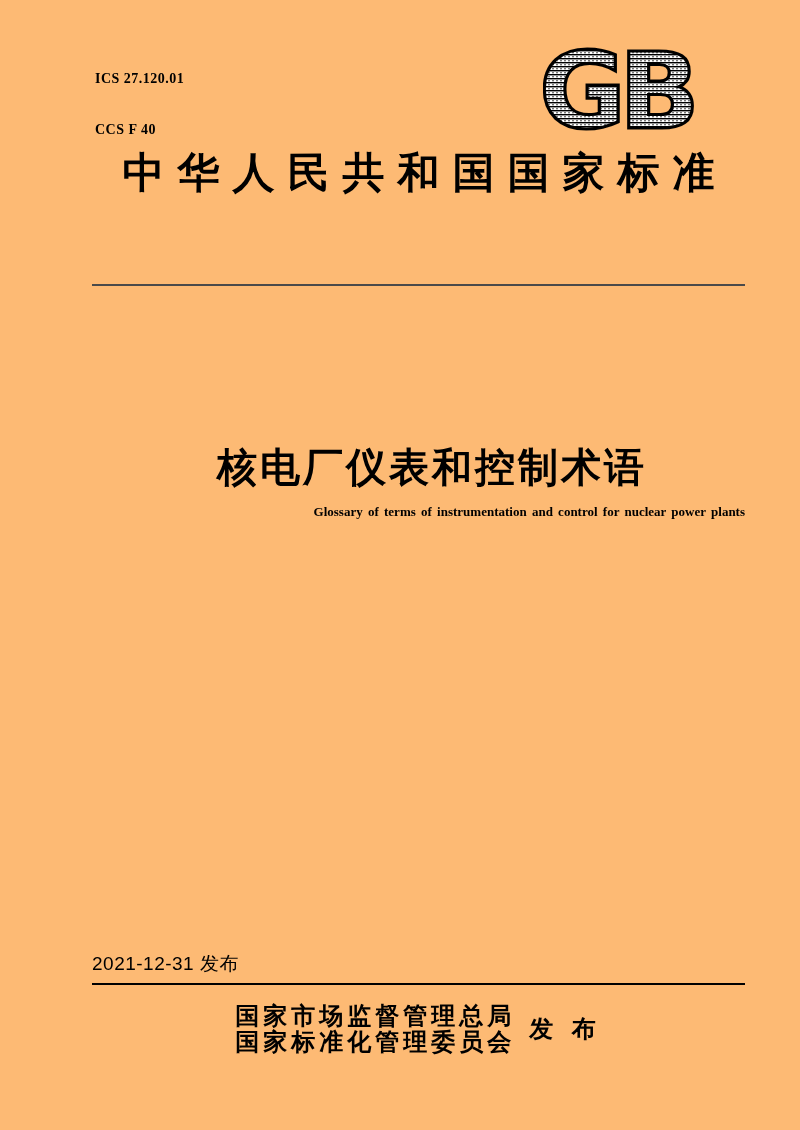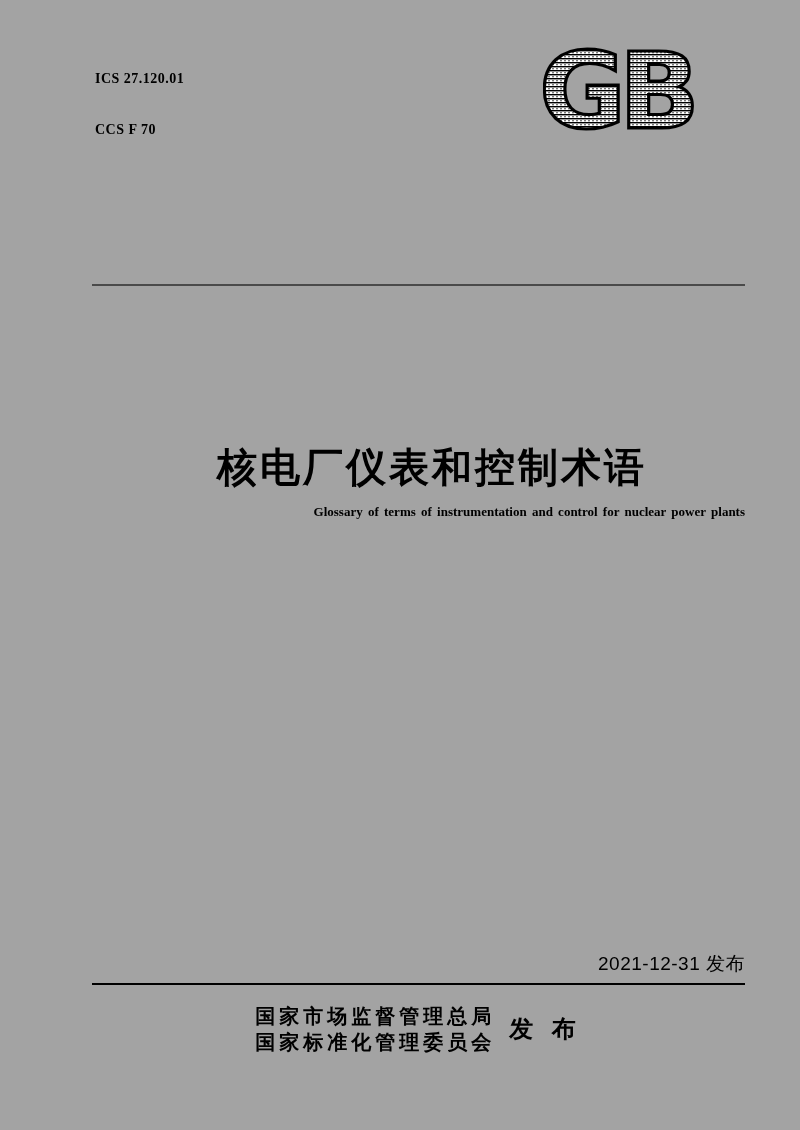--- a/index.html
+++ b/index.html
@@ -107,21 +107,21 @@
     margin: 0;
     white-space: nowrap;
   }
   
   .dates-row {
     position: absolute;
     left: 0;
     top: 951px;
     width: 653px;
     display: flex;
-    justify-content: flex-end;
+    justify-content: flex-start;
     font-family: "Liberation Sans", "DejaVu Sans", sans-serif;
     font-size: 19px;
     font-weight: 500;
     letter-spacing: 0.5px;
   }
   .rule-bottom {
     position: absolute;
     left: 0;
     top: 983px;
     width: 653px;
@@ -135,60 +135,61 @@
     left: 0;
     top: 1003px;
     width: 653px;
     display: flex;
     justify-content: center;
     align-items: center;
   }
   .issuer-lines {
     font-family: "Liberation Serif", "DejaVu Serif", serif;
     font-weight: bold;
-    font-size: 20px;
+    font-size: 24px;
     line-height: 26px;
     letter-spacing: 4px;
     text-align: justify;
     white-space: nowrap;
   }
   .issuer-lines div { margin-right: -4px; }
   .publish-label {
     margin-left: 18px;
     font-family: "Liberation Sans", "DejaVu Sans", sans-serif;
     font-weight: bold;
     font-size: 24px;
     letter-spacing: 6px;
     white-space: nowrap;
   }
 </style>
 </head>
 <body>
 
-<div class="page" style="background: #a3a3a3; color: rgb(0, 0, 0);">
+<div class="page" style="background: #fdba74; color: rgb(0, 0, 0);">
   <div class="content">
 
     <div class="ics-block">
       <div>ICS 27.120.01</div>
-      <div>CCS F 70</div>
+      <div>CCS F 40</div>
     </div>
 
     <div class="gb-logo">
       <svg width="165" height="90" viewBox="0 0 165 90" xmlns="http://www.w3.org/2000/svg">
         <defs>
           <pattern id="halftone" width="4" height="4" patternUnits="userSpaceOnUse">
             <rect width="4" height="4" fill="#ffffff"></rect>
             <rect x="0" y="0" width="4" height="1.4" fill="#000000"></rect>
             <circle cx="2" cy="2.8" r="0.7" fill="#000000"></circle>
           </pattern>
         </defs>
         <text x="-4" y="86" font-family="'DejaVu Sans', sans-serif" font-weight="bold" font-size="106" letter-spacing="-7" fill="url(#halftone)" stroke="#000000" stroke-width="3.2">GB</text>
       </svg>
     </div>
 
+    <h1 class="std-heading"><span>中华人民共和国国家标准</span></h1>
 
 
     <hr class="rule-top" style="background: rgb(74, 74, 74);">
 
     <h2 class="title-zh"><span>核电厂仪表和控制术语</span></h2>
 
     <h3 class="title-en">Glossary of terms of instrumentation and control for nuclear power plants</h3>
 
     <div class="dates-row">
       <span>2021-12-31 发布</span>

